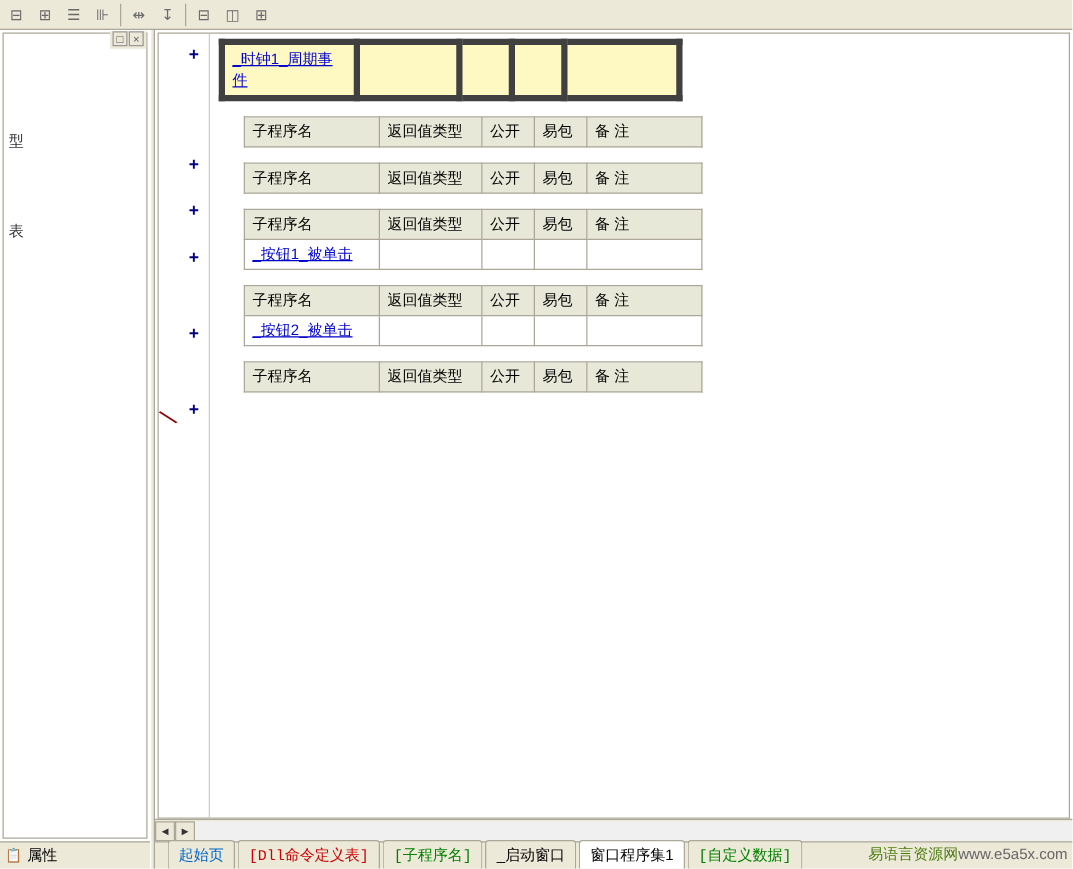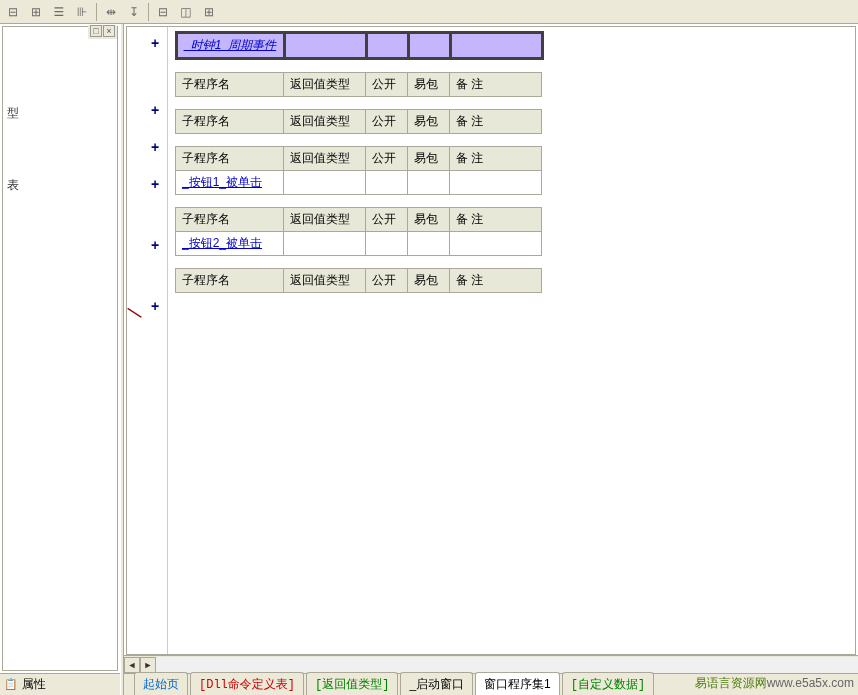--- a/index.html
+++ b/index.html
@@ -163,21 +163,21 @@
     .wand-mark {
       position: absolute;
       left: 4px;
       color: #8B0000;
       font-size: 12px;
       font-weight: bold;
       transform: rotate(-30deg);
     }
     
     .sub-table {
-      margin-left: 48px;
+      margin-left: 68px;
       border-collapse: collapse;
     }
     .sub-table th, .sub-table td {
       border: 1px solid #aca899;
       padding: 3px 6px;
       height: 22px;
       text-align: left;
       font-weight: normal;
       font-size: 12px;
     }
@@ -200,25 +200,24 @@
     }
     .sub-name-plain {
       color: #000;
     }
     
     .single-row-table {
       margin-left: 48px;
       border-collapse: collapse;
     }
     .single-row-table td {
-      border: 3px solid #404040;
+      border: 5px solid #404040;
       padding: 3px 6px;
       height: 24px;
-      background: #c4b5fd;
-      font-style: italic;
+      background: #fef9c3;
     }
     
     
     .hscroll-area {
       height: 18px;
       background: #ece9d8;
       border-top: 1px solid #aca899;
       display: flex;
       align-items: center;
     }
@@ -432,21 +431,21 @@
     <div class="hscroll-area">
       <div class="scroll-btn">◄</div>
       <div class="scroll-btn">►</div>
       <div class="scroll-track"></div>
     </div>
 
     <div class="bottom-tabs" id="bottom-tabs">
 
     <div class="tab"><span class="tab-blue">起始页</span></div>
         <div class="tab"><span class="tab-red">[Dll命令定义表]</span></div>
-        <div class="tab"><span class="tab-green">[返回值类型]</span></div>
+        <div class="tab"><span class="tab-green">[子程序名]</span></div>
         <div class="tab"><span>_启动窗口</span></div>
         <div class="tab active"><span>窗口程序集1</span></div>
         <div class="tab"><span class="tab-green">[自定义数据]</span></div>
       </div>
   </div>
 
   <div class="watermark">
     <span class="cn">易语言资源网</span><span>www.e5a5x.com</span>
   </div>
 </div>

